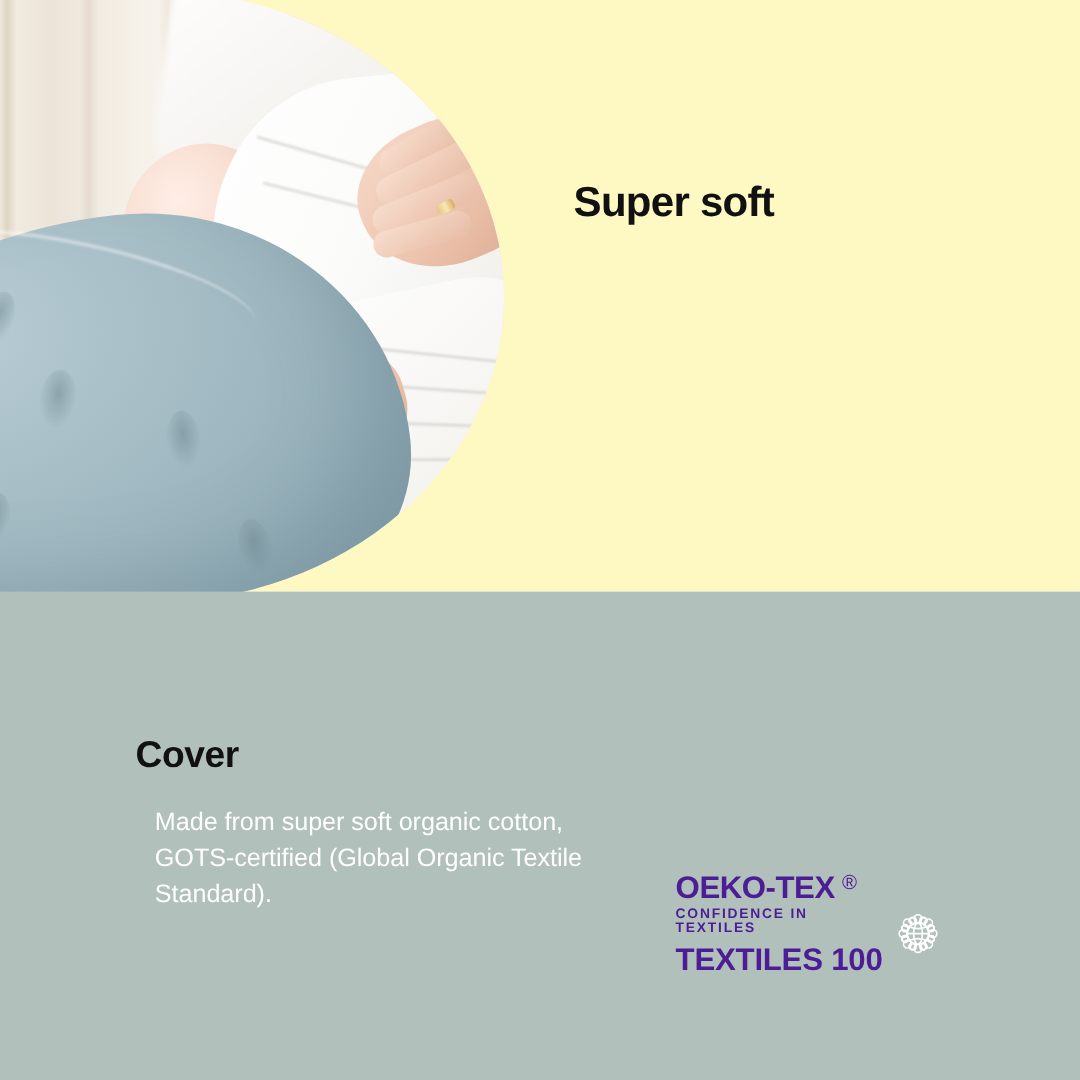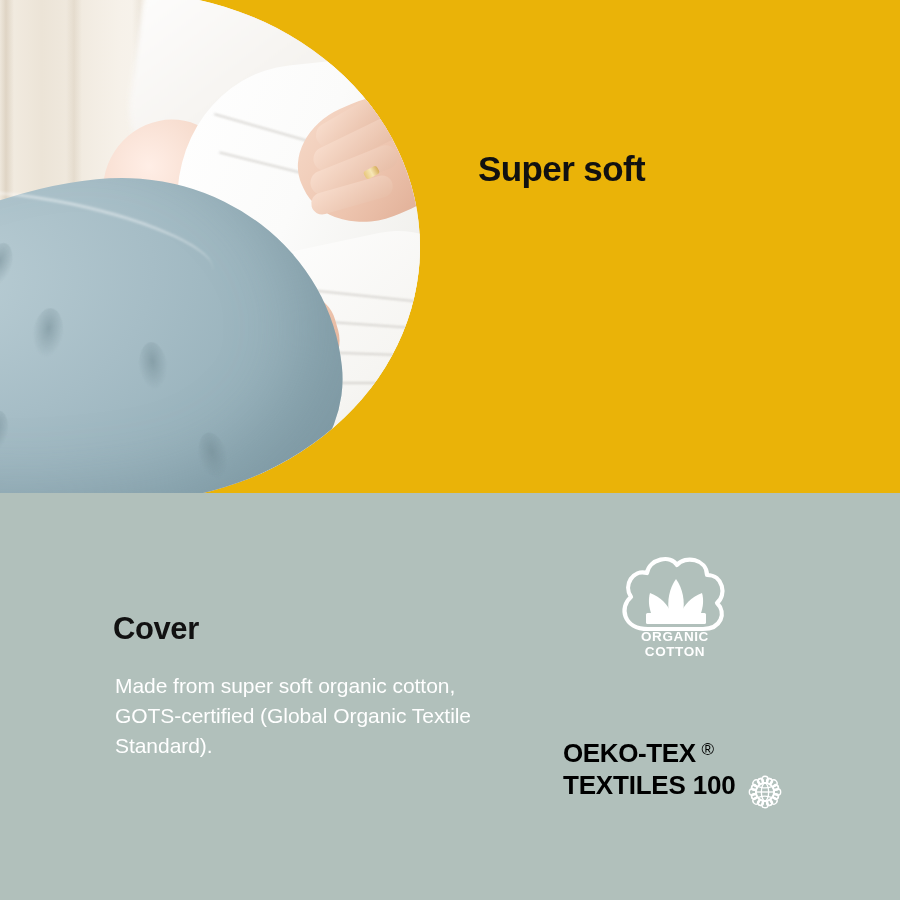--- a/index.html
+++ b/index.html
@@ -7,21 +7,21 @@
   body{
     width:900px;height:900px;
     background:#ffffff;
     font-family:"Liberation Sans", sans-serif;
     overflow:hidden;
     position:relative;
   }
   .page{position:relative;width:900px;height:900px;overflow:hidden;background:#fff;}
 
   
-  .top-section{position:absolute;left:0;top:0;width:900px;height:493px;background:#eab308;}
+  .top-section{position:absolute;left:0;top:0;width:900px;height:493px;background:#fef9c3;}
 
   
   .photo{
     position:absolute;left:-120px;top:-8px;
     width:540px;height:510px;
     overflow:hidden;
     border-top-right-radius:300px 260px;
     border-bottom-right-radius:300px 260px;
   }
   .photo-inner{position:absolute;inset:0;overflow:hidden;}
@@ -152,32 +152,32 @@
   
   .bottom-section{
     position:absolute;left:0;top:493px;width:900px;height:407px;
     background:#b1c0bb;
   }
   .cover-text{position:absolute;left:113px;top:118px;width:400px;}
   .h2{
     font-size:31px;font-weight:700;color:#111111;margin:0 0 24px 0;letter-spacing:-0.4px;
   }
   .body-bottom{
-    font-size:21px;line-height:1.42;color:#ffffff;margin:2px;font-weight:400;letter-spacing:-0.05px;
+    font-size:21px;line-height:1.42;color:#ffffff;margin:16px;font-weight:400;letter-spacing:-0.05px;
   }
 
   
   .organic-badge{position:absolute;left:615px;top:62px;width:120px;height:115px;}
   .oc-label{
     position:absolute;left:0;right:0;top:74px;text-align:center;
     color:#ffffff;font-size:13.5px;font-weight:700;line-height:1.12;letter-spacing:.6px;
   }
 
   
-  .oeko-badge{position:absolute;left:563px;top:247px;width:235px;height:80px;color:#000000;}
+  .oeko-badge{position:absolute;left:563px;top:233px;width:235px;height:80px;color:#4c1d95;}
   .oeko-line1{
     font-size:26px;font-weight:700;letter-spacing:-0.4px;line-height:1;
     display:flex;align-items:flex-start;
   }
   .oeko-reg{font-size:17px;font-weight:400;margin-left:6px;position:relative;top:1px;}
   .oeko-line2{
     font-size:11.5px;font-weight:700;letter-spacing:1.5px;margin-top:5px;line-height:1;
   }
   .oeko-line3{
     font-size:26px;font-weight:700;letter-spacing:-0.2px;margin-top:6px;line-height:1;
@@ -252,50 +252,28 @@
     </div>
   </div>
 
   <div class="bottom-section">
 
     <div class="cover-text">
       <h2 class="h2">Cover</h2>
       <p class="body-bottom">Made from super soft organic cotton, GOTS-certified (Global Organic Textile Standard).</p>
     </div>
 
-    <div class="organic-badge">
-      <svg width="120" height="78" viewBox="0 0 120 78">
-
-        <path d="M33 74
-                 C 8 74, 4 52, 16 42
-                 C 8 30, 18 14, 32 18
-                 C 34 4, 56 -1, 62 10
-                 C 70 0, 92 4, 92 20
-                 C 108 20, 112 40, 102 48
-                 C 112 58, 106 74, 88 74 Z" fill="none" stroke="#ffffff" stroke-width="4.2" stroke-linejoin="round"></path>
-
-        <g fill="#ffffff">
-          <path d="M61 24 C 68 34, 70 46, 68 58 L 54 58 C 52 46, 54 34, 61 24 Z"></path>
-          <path d="M35 38 C 46 42, 53 50, 56 58 L 36 58 C 34 52, 33 45, 35 38 Z"></path>
-          <path d="M87 38 C 89 45, 88 52, 86 58 L 66 58 C 69 50, 76 42, 87 38 Z"></path>
-          <rect x="31" y="58" width="60" height="11" rx="1.5"></rect>
-        </g>
-      </svg>
-      <div class="oc-label">
-        <div>ORGANIC</div>
-        <div>COTTON</div>
-      </div>
-    </div>
 
     <div class="oeko-badge">
       <div class="oeko-left">
         <div class="oeko-line1">
           <span>OEKO-TEX</span>
           <span class="oeko-reg">®</span>
         </div>
+        <div class="oeko-line2">CONFIDENCE IN TEXTILES</div>
         <div class="oeko-line3">TEXTILES 100</div>
       </div>
 
       <svg class="oeko-emblem" viewBox="0 0 100 100">
         <g stroke="#ffffff" stroke-width="2.6" fill="none">
 
           <circle cx="50" cy="50" r="17"></circle>
           <ellipse cx="50" cy="50" rx="7" ry="17"></ellipse>
           <line x1="33" y1="50" x2="67" y2="50"></line>
           <path d="M36 39 Q50 45 64 39"></path>

